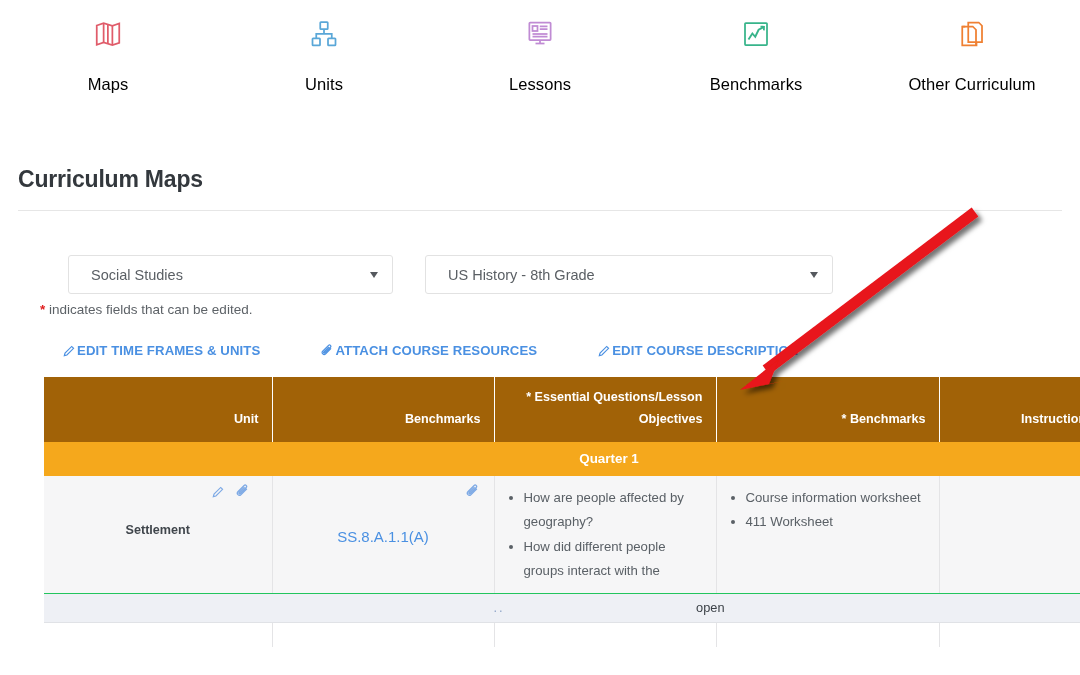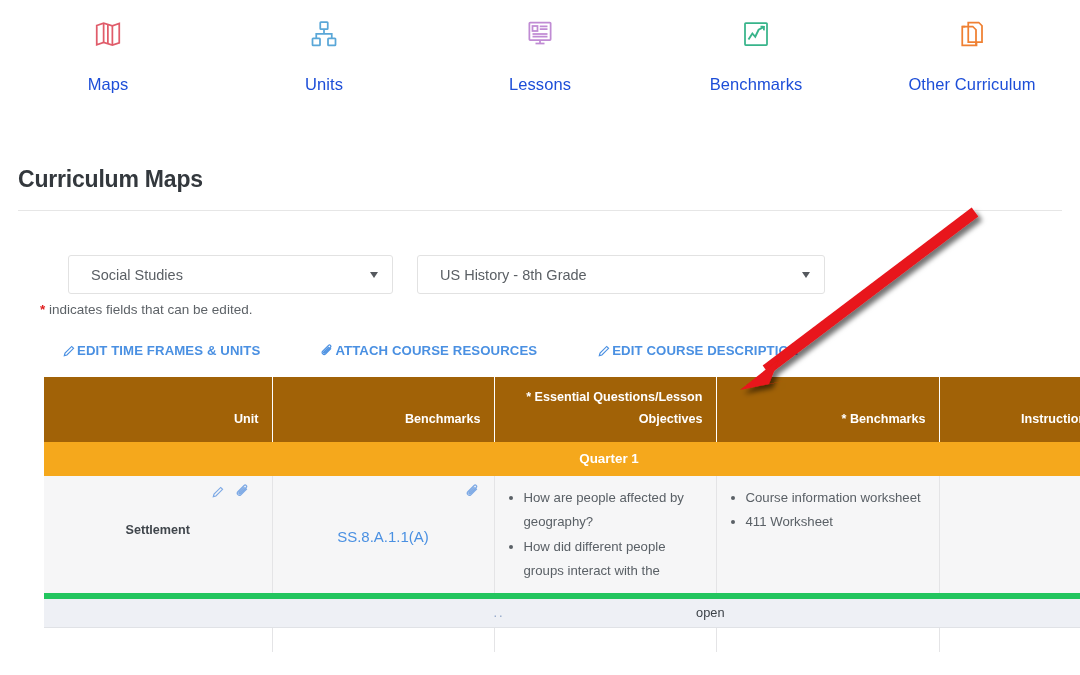--- a/index.html
+++ b/index.html
@@ -36,21 +36,21 @@
   }
   .nav-icon {
     height: 40px;
     display: flex;
     align-items: center;
     justify-content: center;
   }
   .nav-label {
     margin-top: 21px;
     font-size: 16.5px;
-    color: #1d4ed8;
+    color: #000000;
     letter-spacing: .1px;
     white-space: nowrap;
   }
 
   
   .page-title {
     margin: 62px 0 0 18px;
     font-size: 23px;
     font-weight: bold;
     color: #33383d;
@@ -73,21 +73,21 @@
     height: 39px;
     box-sizing: border-box;
     border: 1px solid #e2e2e2;
     border-radius: 3px;
     background: #ffffff;
     display: flex;
     align-items: center;
     cursor: pointer;
   }
   .select-box.sel-subject { width: 325px; }
-  .select-box.sel-course  { width: 408px; margin-left: 24px; }
+  .select-box.sel-course  { width: 408px; margin-left: 32px; }
   .select-text {
     padding-left: 22px;
     font-size: 14.5px;
     color: #5a5f64;
     white-space: nowrap;
   }
   .select-caret {
     position: absolute;
     right: 14px;
     top: 50%;
@@ -161,21 +161,21 @@
     background: #f5a81c;
     color: #ffffff;
     font-weight: bold;
     font-size: 13.4px;
     text-align: center;
     padding: 9px 0 10px 0;
   }
   table.cmap td.cell {
     background: #f6f6f7;
     border-right: 1px solid #e4e4e6;
-    border-bottom: 6px solid #22c55e;
+    border-bottom: 1px solid #22c55e;
     vertical-align: top;
     padding: 8px 12px 10px 12px;
     color: #5a6066;
     font-size: 13.2px;
   }
   .unit-cell { text-align: center; position: relative; }
   .unit-icons {
     text-align: right;
     height: 18px;
     padding-right: 10px;

